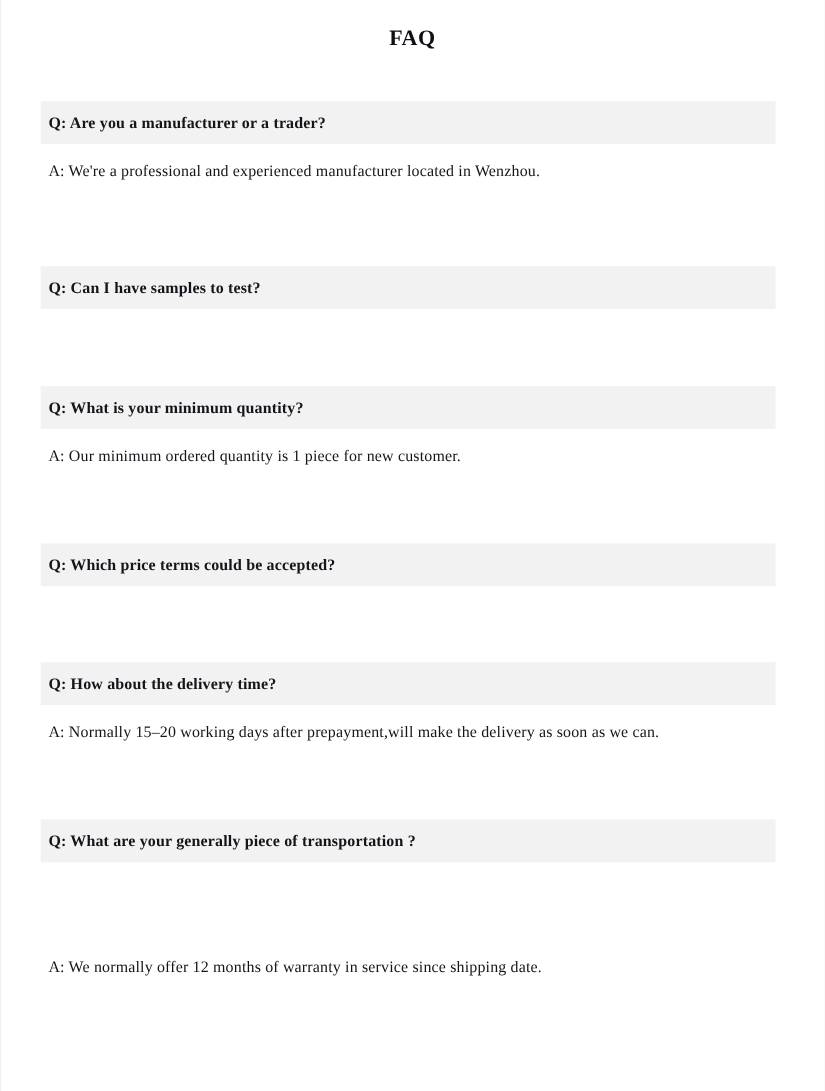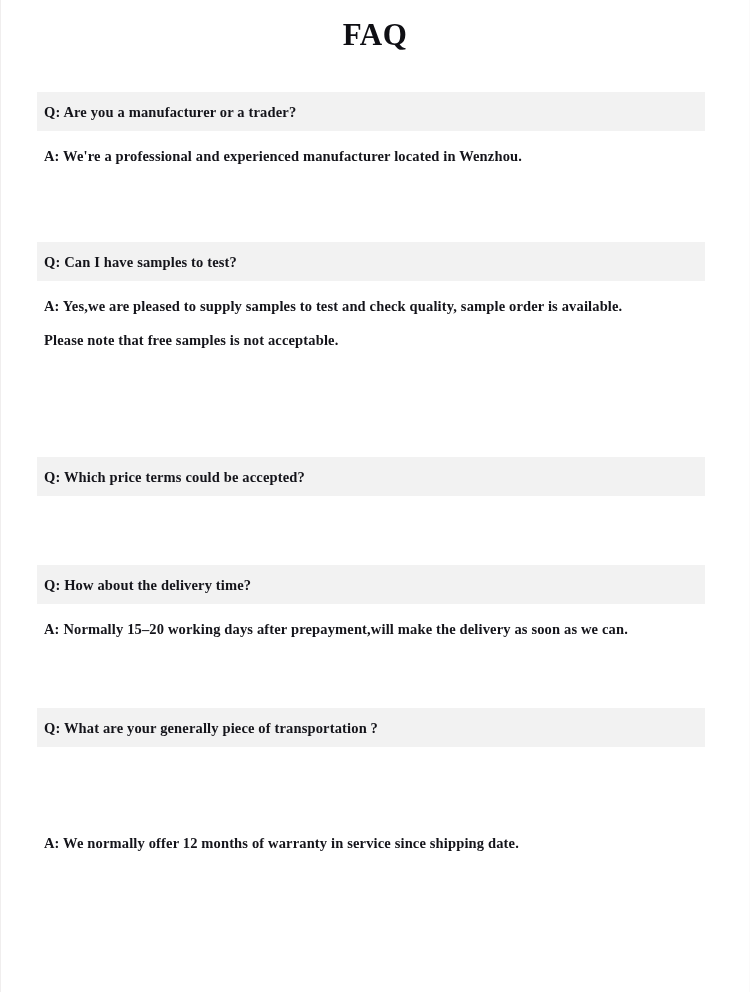--- a/index.html
+++ b/index.html
@@ -18,21 +18,21 @@
     width: 750px;
     height: 992px;
     box-sizing: border-box;
     background: #ffffff;
     border-left: 1px solid #f0eeee;
     border-right: 1px solid #fbfafa;
     overflow: hidden;
   }
   .page-title {
     text-align: center;
-    font-size: 31px;
+    font-size: 20px;
     font-weight: bold;
     color: #0f0f14;
     letter-spacing: 0.5px;
     margin: 0;
     padding-top: 20px;
     padding-bottom: 0;
     line-height: 30px;
   }
   .faq-list {
     margin: 0;
@@ -58,21 +58,21 @@
     color: #14141a;
     line-height: 18px;
     letter-spacing: 0.15px;
     white-space: nowrap;
   }
   .answer-area {
     padding: 0 28px 0 27px;
   }
   .answer-line {
     font-size: 14.5px;
-    font-weight: bold;
+    font-weight: normal;
     color: #14141a;
     line-height: 18px;
     letter-spacing: 0.15px;
     margin: 0;
     padding-top: 16px;
     white-space: nowrap;
   }
   .spacer-0 { height: 26px; }
   .spacer-1 { height: 45px; }
   .spacer-2 { height: 38px; }
@@ -101,28 +101,32 @@
         <p class="answer-line">A: We're a professional and experienced manufacturer located in Wenzhou.</p>
       </div>
     </div>
 
     <div class="spacer-1"></div>
 
     <div class="faq-block">
       <div class="question-band">
         <span class="question-text">Q: Can I have samples to test?</span>
       </div>
-      <div class="answer-area">
-        <p class="answer-line">A: Yes,we are pleased to supply samples to test and check quality, sample order is available.</p>
-        <p class="answer-line">Please note that free samples is not acceptable.</p>
-      </div>
     </div>
 
     <div class="spacer-2"></div>
 
+    <div class="faq-block">
+      <div class="question-band">
+        <span class="question-text">Q: What is your minimum quantity?</span>
+      </div>
+      <div class="answer-area">
+        <p class="answer-line">A: Our minimum ordered quantity is 1 piece for new customer.</p>
+      </div>
+    </div>
 
     <div class="spacer-3"></div>
 
     <div class="faq-block">
       <div class="question-band">
         <span class="question-text">Q: Which price terms could be accepted?</span>
       </div>
     </div>
 
     <div class="spacer-4"></div>

